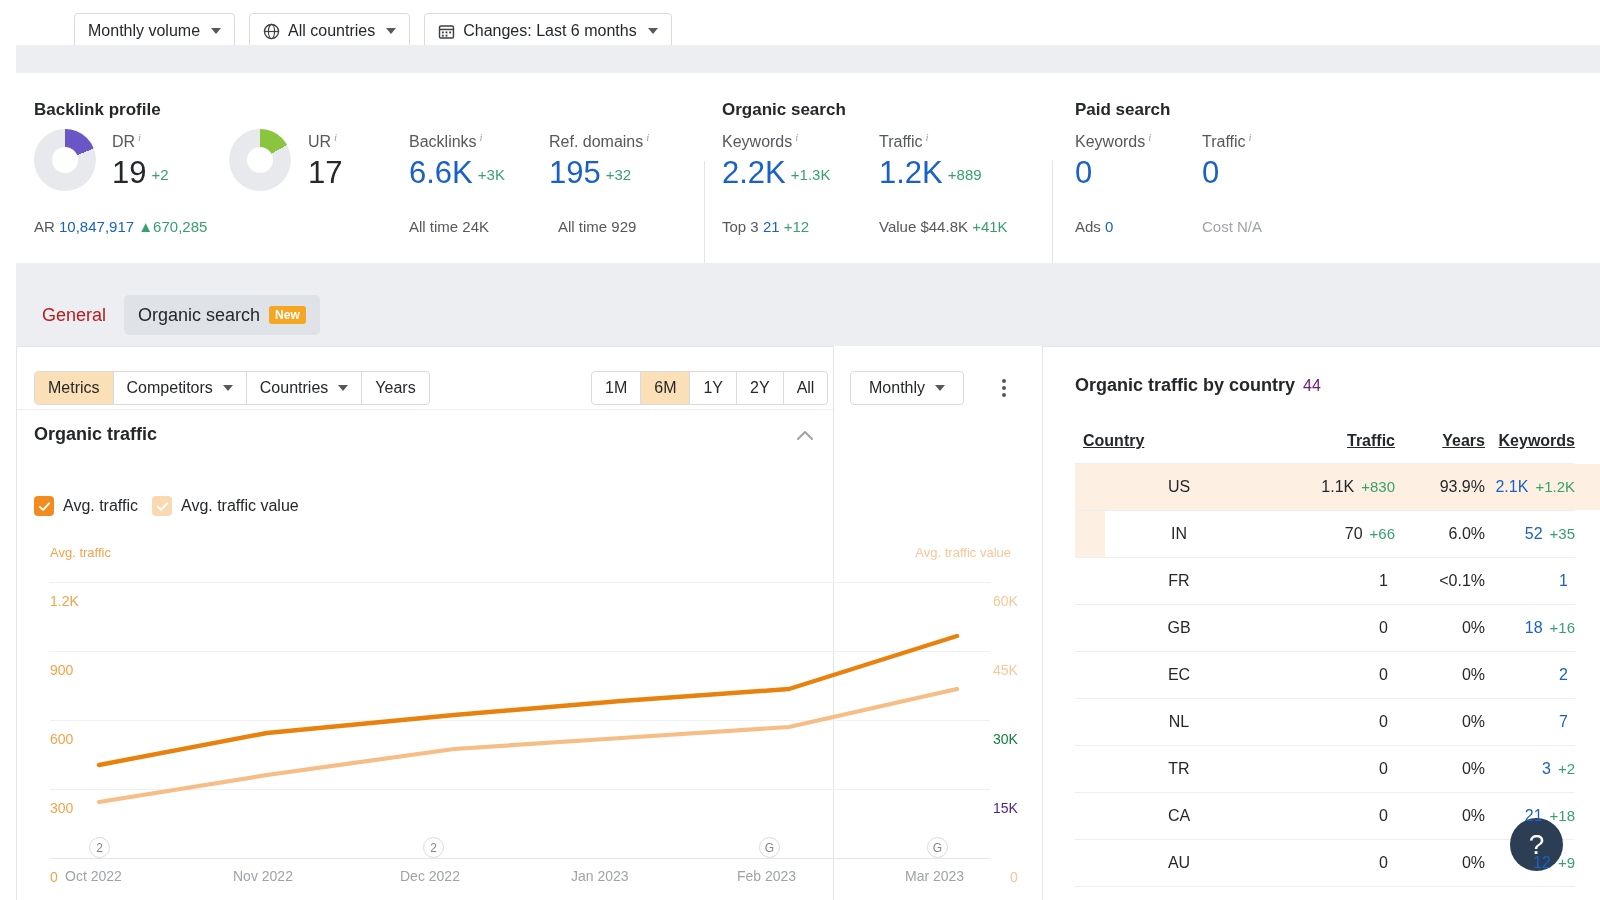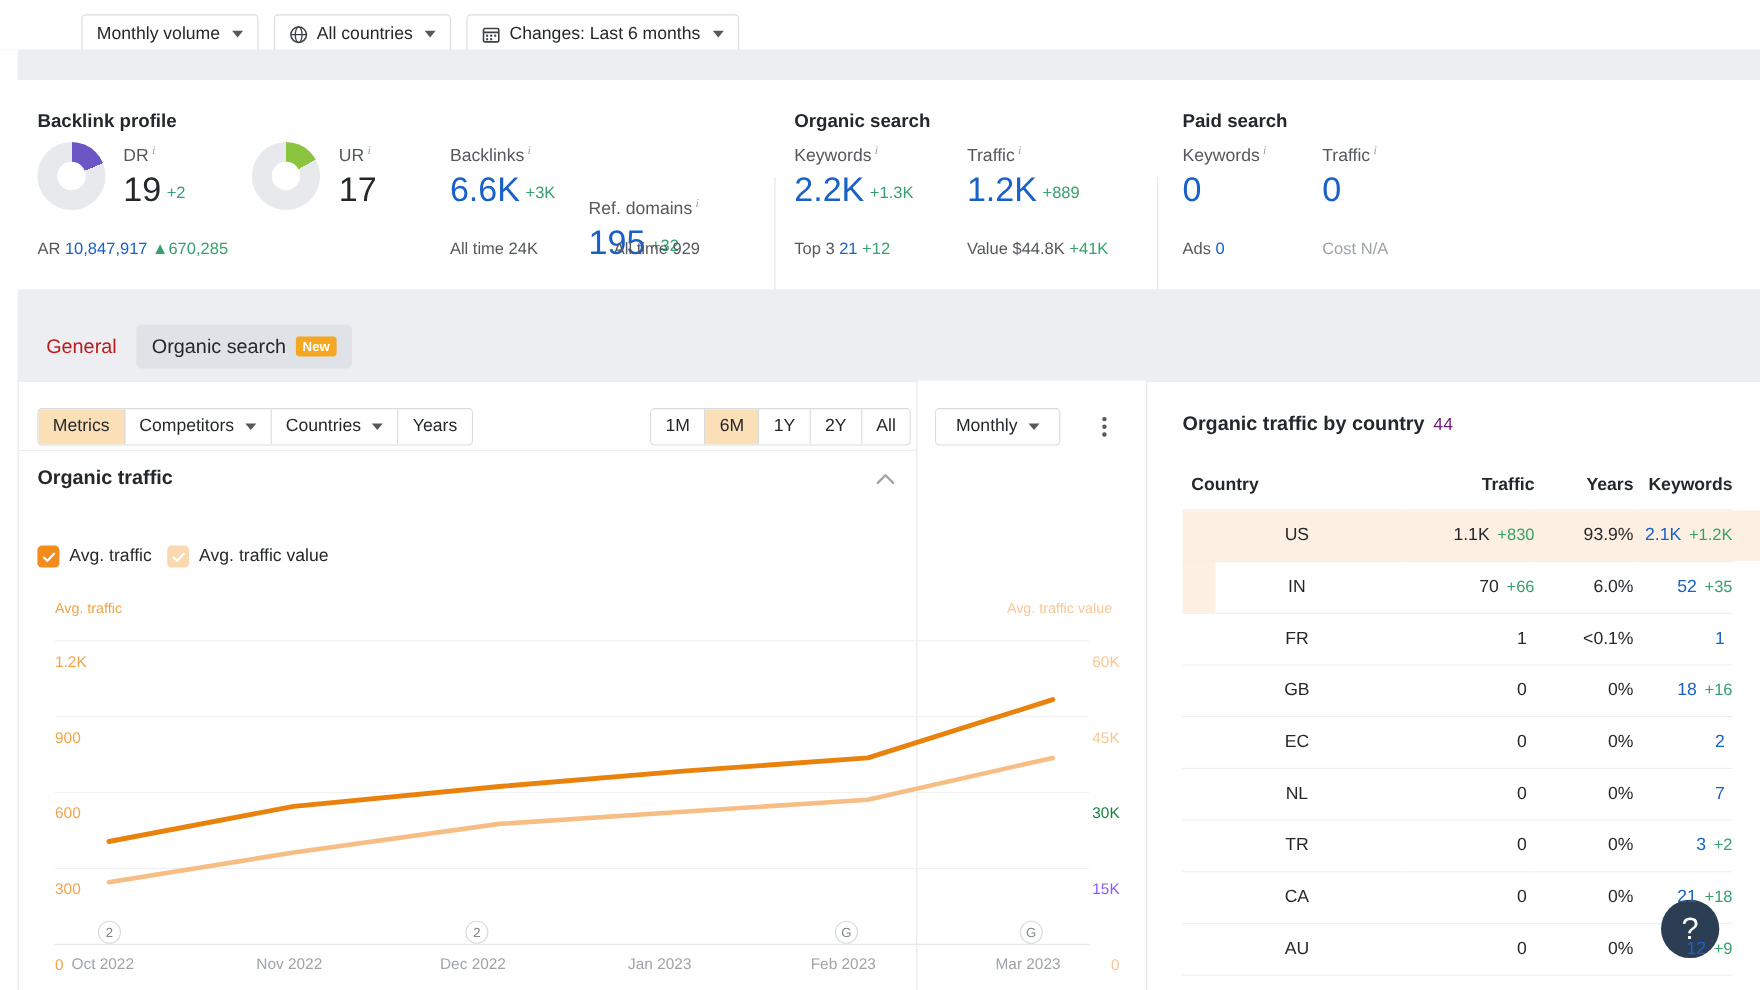--- a/index.html
+++ b/index.html
@@ -95,21 +95,21 @@
              border: 1px solid #d8dbe0; color: #80858b; font-size: 12px;
              display:flex; align-items:center; justify-content:center; }
 
   
   .rightcard { position: absolute; left: 1042px; top: 346px; width: 558px; height: 554px;
                background: #fff; border-top: 1px solid #e3e5e8; border-left: 1px solid #e3e5e8; }
   .rc-title { position: absolute; left: 32px; top: 28px; font-size: 18px; font-weight: bold; color: #25282b; }
   .rc-count { font-size: 16px; font-weight: normal; color: #701a75; margin-left: 8px; }
   .ctable { position: absolute; left: 32px; top: 75px; width: 500px; border-collapse: collapse; }
   .ctable th { font-size: 16px; font-weight: bold; color: #25282b; padding: 10px 0 13px 0;
-               border-bottom: 1px solid #eceef1; text-align: right; white-space: nowrap; }
+               border-bottom: 1px solid #eceef1; text-align: right; white-space: nowrap; text-decoration: underline; }
   .ctable th.lft { text-align: left; padding-left: 8px; }
   .ctable td { font-size: 16px; color: #25282b; padding: 14px 0; border-bottom: 1px solid #eceef1;
                text-align: right; white-space: nowrap; position: relative; }
   .ctable td.lft { text-align: center; padding-left: 8px; }
   .ctable td .g { color: #37a16e; font-size: 15px; margin-left: 7px; }
   .ctable td .b { color: #1a61c7; }
   .sharebg { position: absolute; left: 0; top: 0; height: 100%; background: #fdf0e2; z-index: 0; }
   .cell-in { position: relative; z-index: 1; }
   .colw-country { width: 200px; }
   .colw-traffic { width: 120px; }
@@ -186,21 +186,21 @@
 
       <div class="metric" style="left:375px;">
         <div class="metric-label"><span>Backlinks</span><span class="sup-i">i</span></div>
         <div class="metric-value blue"><span>6.6K</span><span class="delta">+3K</span></div>
       </div>
       <div class="metric-sub" style="left:375px;">
         <span>All time</span>
         <span>24K</span>
       </div>
 
-      <div class="metric" style="left:501px;margin-top:48px;">
+      <div class="metric" style="left:515px;">
         <div class="metric-label"><span>Ref. domains</span><span class="sup-i">i</span></div>
         <div class="metric-value blue"><span>195</span><span class="delta">+32</span></div>
       </div>
       <div class="metric-sub" style="left:524px;">
         <span>All time</span>
         <span>929</span>
       </div>
     </div>
 
     <div class="vsep" style="left:688px;"></div>
@@ -361,21 +361,21 @@
 
       <div class="tick" style="left:33px; top:52px;  color:#f2a44a;">1.2K</div>
       <div class="tick" style="left:33px; top:121px; color:#f2a44a;">900</div>
       <div class="tick" style="left:33px; top:190px; color:#f2a44a;">600</div>
       <div class="tick" style="left:33px; top:259px; color:#f2a44a;">300</div>
       <div class="tick" style="left:33px; top:328px; color:#f2a44a;">0</div>
 
       <div class="tick" style="left:976px; top:52px;  color:#f7c798;">60K</div>
       <div class="tick" style="left:976px; top:121px; color:#f7c798;">45K</div>
       <div class="tick" style="left:976px; top:190px; color:#15803d;text-align:right;">30K</div>
-      <div class="tick" style="left:976px; top:259px; color:#8b5cf6;">15K</div>
+      <div class="tick" style="left:976px; top:259px; color:#4c1d95;">15K</div>
       <div class="tick" style="left:993px; top:328px; color:#f7c798;">0</div>
 
       <svg width="1008" height="360" style="position:absolute; left:0; top:0;">
 
         <polyline points="82,224 250,192 437,174 604,160 772,148 940,95" fill="none" stroke="#e8820c" stroke-width="4.4" stroke-linejoin="round" stroke-linecap="round"></polyline>
 
         <polyline points="82,261 250,234 437,208 604,197 772,186 940,148" fill="none" stroke="#f6bd85" stroke-width="4.2" stroke-linejoin="round" stroke-linecap="round"></polyline>
       </svg>
 
       <div class="xmarker" style="left:72px;  top:296px;">2</div>

